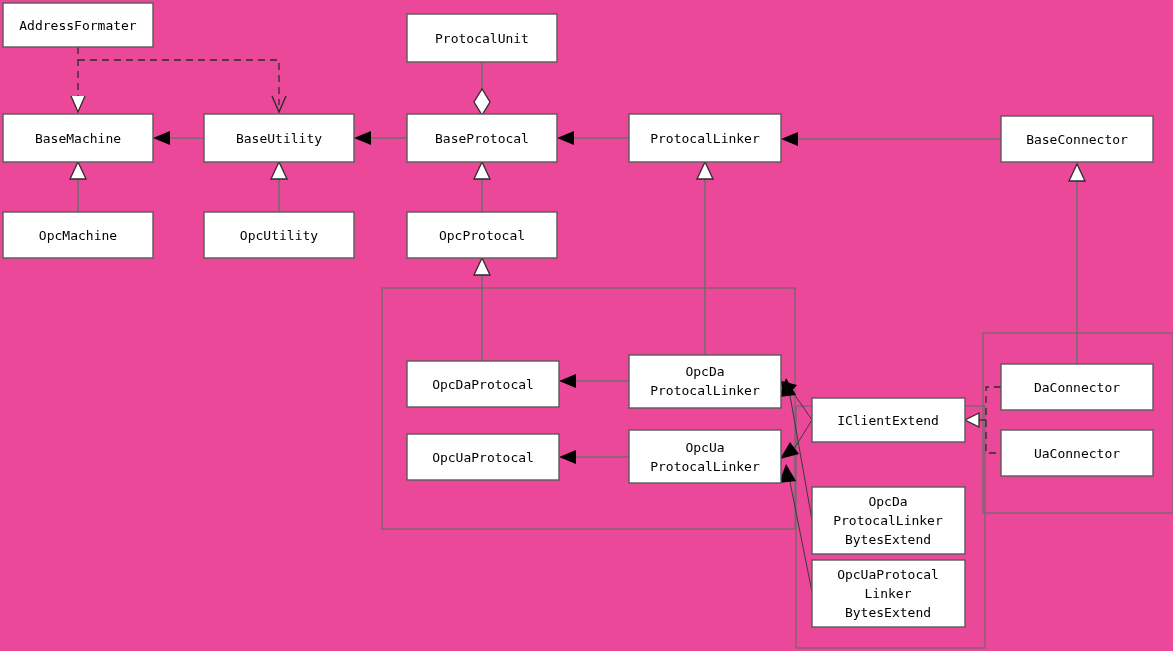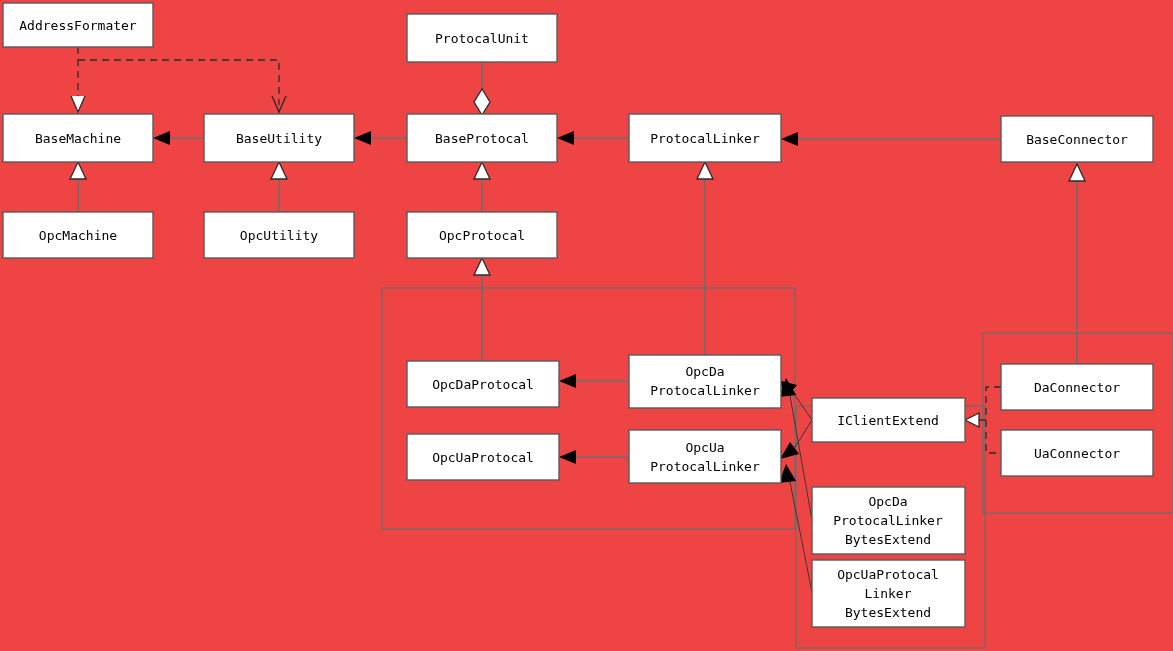--- a/index.html
+++ b/index.html
@@ -7,21 +7,21 @@
     padding: 0;
     background: #ffffff;
   }
   body {
     font-family: "DejaVu Sans Mono", "Liberation Mono", monospace;
   }
   #diagram-root {
     position: relative;
     width: 1173px;
     height: 651px;
-    background: #ef4444;
+    background: #ec4899;
     overflow: hidden;
   }
   svg.canvas {
     position: absolute;
     left: 0;
     top: 0;
     width: 1173px;
     height: 651px;
   }
   .cls-box {

